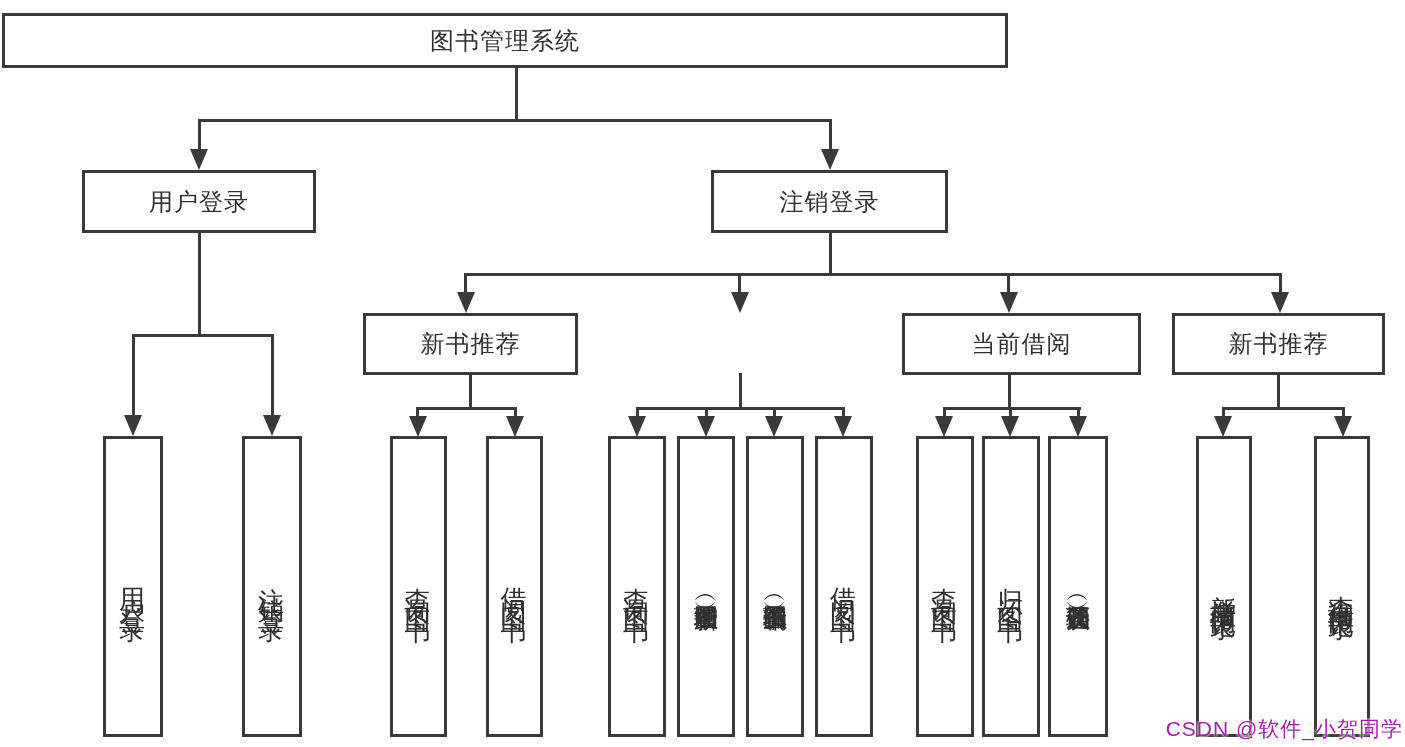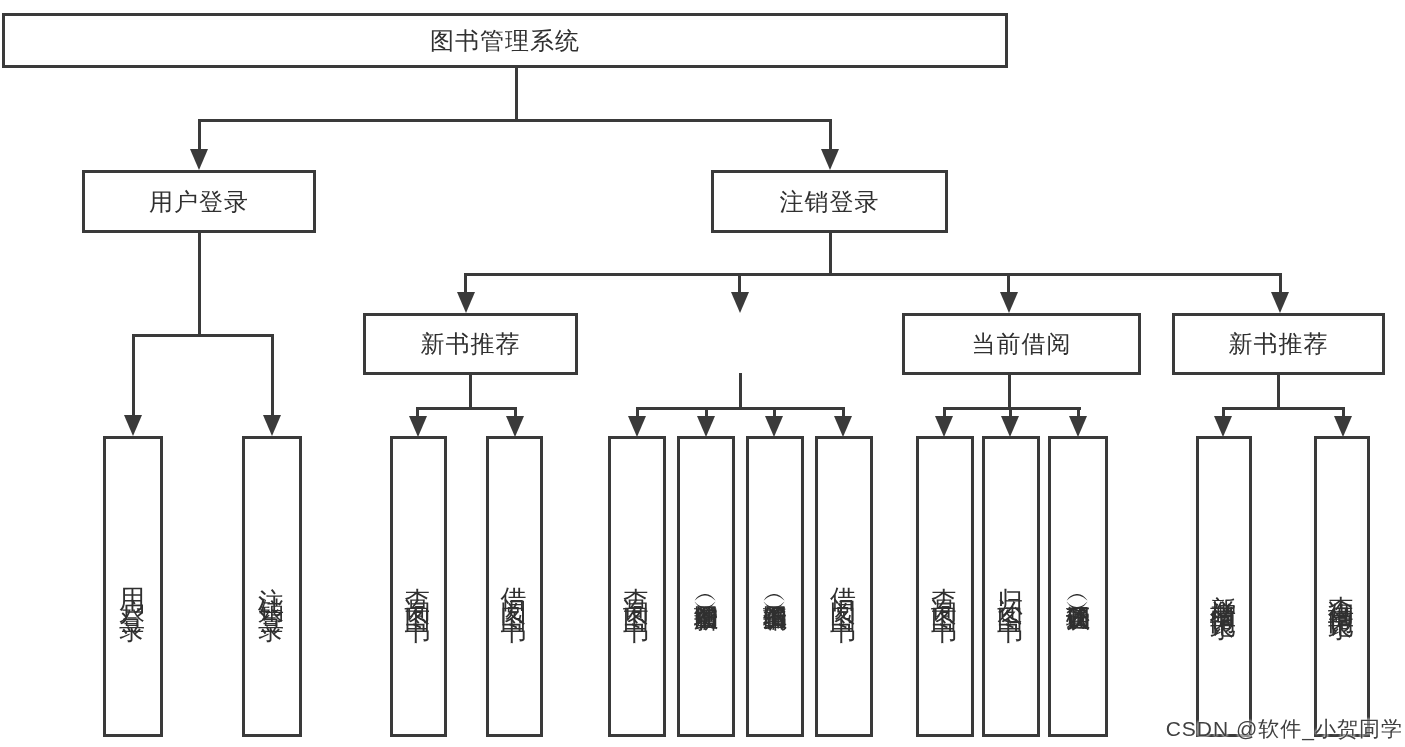--- a/index.html
+++ b/index.html
@@ -21,21 +21,21 @@
   .ls6{letter-spacing:4px;}
   .ls9{letter-spacing:0;font-size:24px;}
   .ln{position:absolute;background:#3a3a3a;}
   .arrow{
     position:absolute;width:0;height:0;
     border-left:9px solid transparent;border-right:9px solid transparent;
     border-top:21px solid #3a3a3a;
   }
   .watermark{
     position:absolute;right:2px;bottom:4px;font-size:21px;
-    color:#404040;text-shadow:0 0 3px #fff,0 0 3px #fff;z-index:5;
+    color:#a21caf;text-shadow:0 0 3px #fff,0 0 3px #fff;z-index:5;
     letter-spacing:1px;
   }
 </style>
 </head>
 <body>
 
 <div class="stage">
 
   <div class="ln" style="left:515px;top:66px;width:3px;height:56px"></div>
   <div class="ln" style="left:198px;top:119px;width:634px;height:3px"></div>

